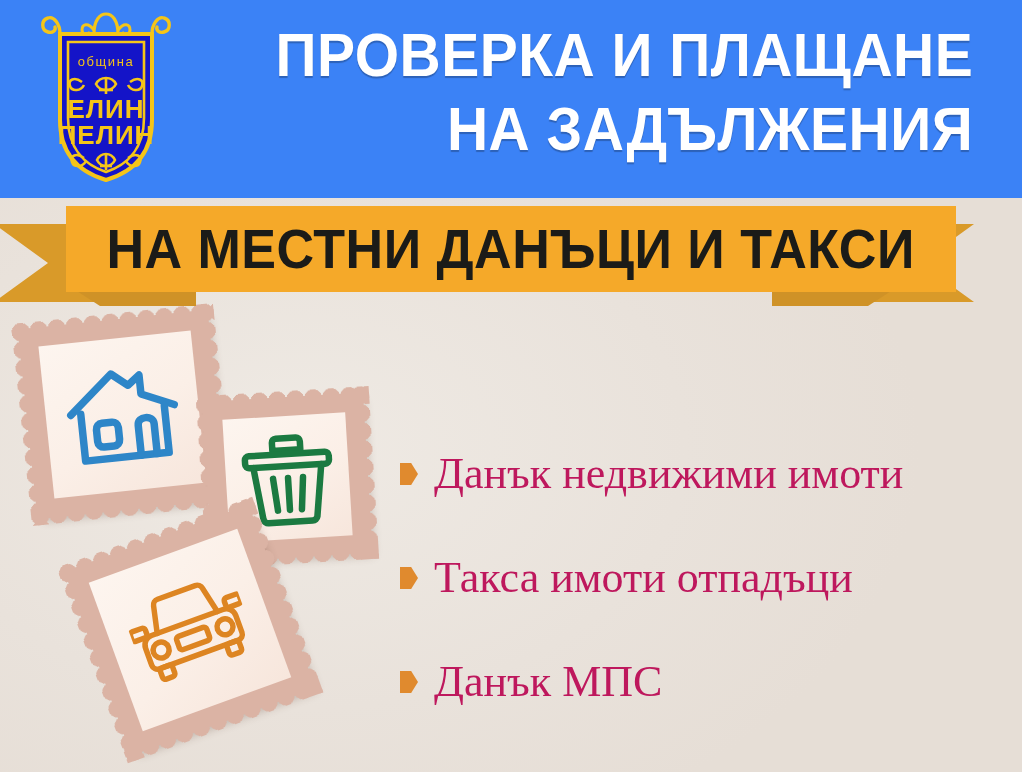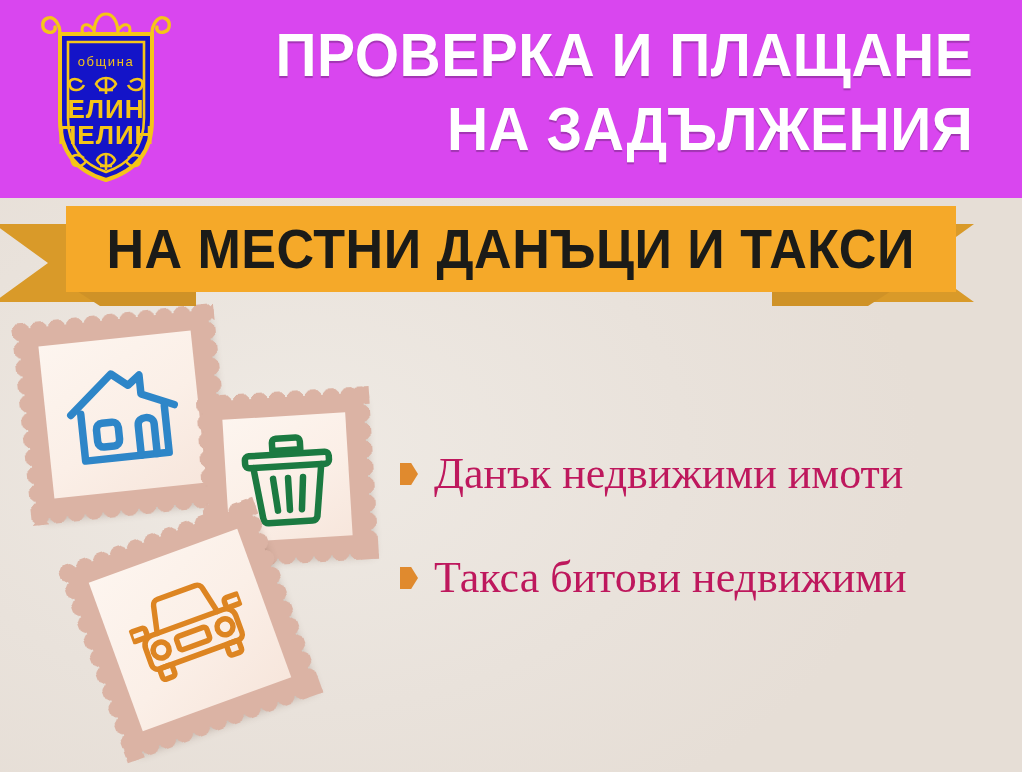--- a/index.html
+++ b/index.html
@@ -32,21 +32,21 @@
       radial-gradient(ellipse 620px 420px at 300px 250px, #efeae4 0%, #e9e2db 62%, #e6ded6 100%);
     pointer-events: none;
   }
 
   
   .header {
     position: absolute;
     left: 0; top: 0;
     width: 1022px;
     height: 198px;
-    background: #d946ef;
+    background: #3b82f6;
     z-index: 5;
   }
 
   .logo {
     position: absolute;
     left: 38px;
     top: 8px;
     width: 136px;
     height: 180px;
   }
@@ -340,17 +340,21 @@
 
   </div>
 
   <div class="list">
     <div class="list-item">
       <span class="bullet"></span>
       <span class="list-label">Данък недвижими имоти</span>
     </div>
     <div class="list-item">
       <span class="bullet"></span>
-      <span class="list-label">Такса битови недвижими</span>
+      <span class="list-label">Такса имоти отпадъци</span>
+    </div>
+    <div class="list-item">
+      <span class="bullet"></span>
+      <span class="list-label">Данък МПС</span>
     </div>
   </div>
 
 </div>
 
 </body></html>

